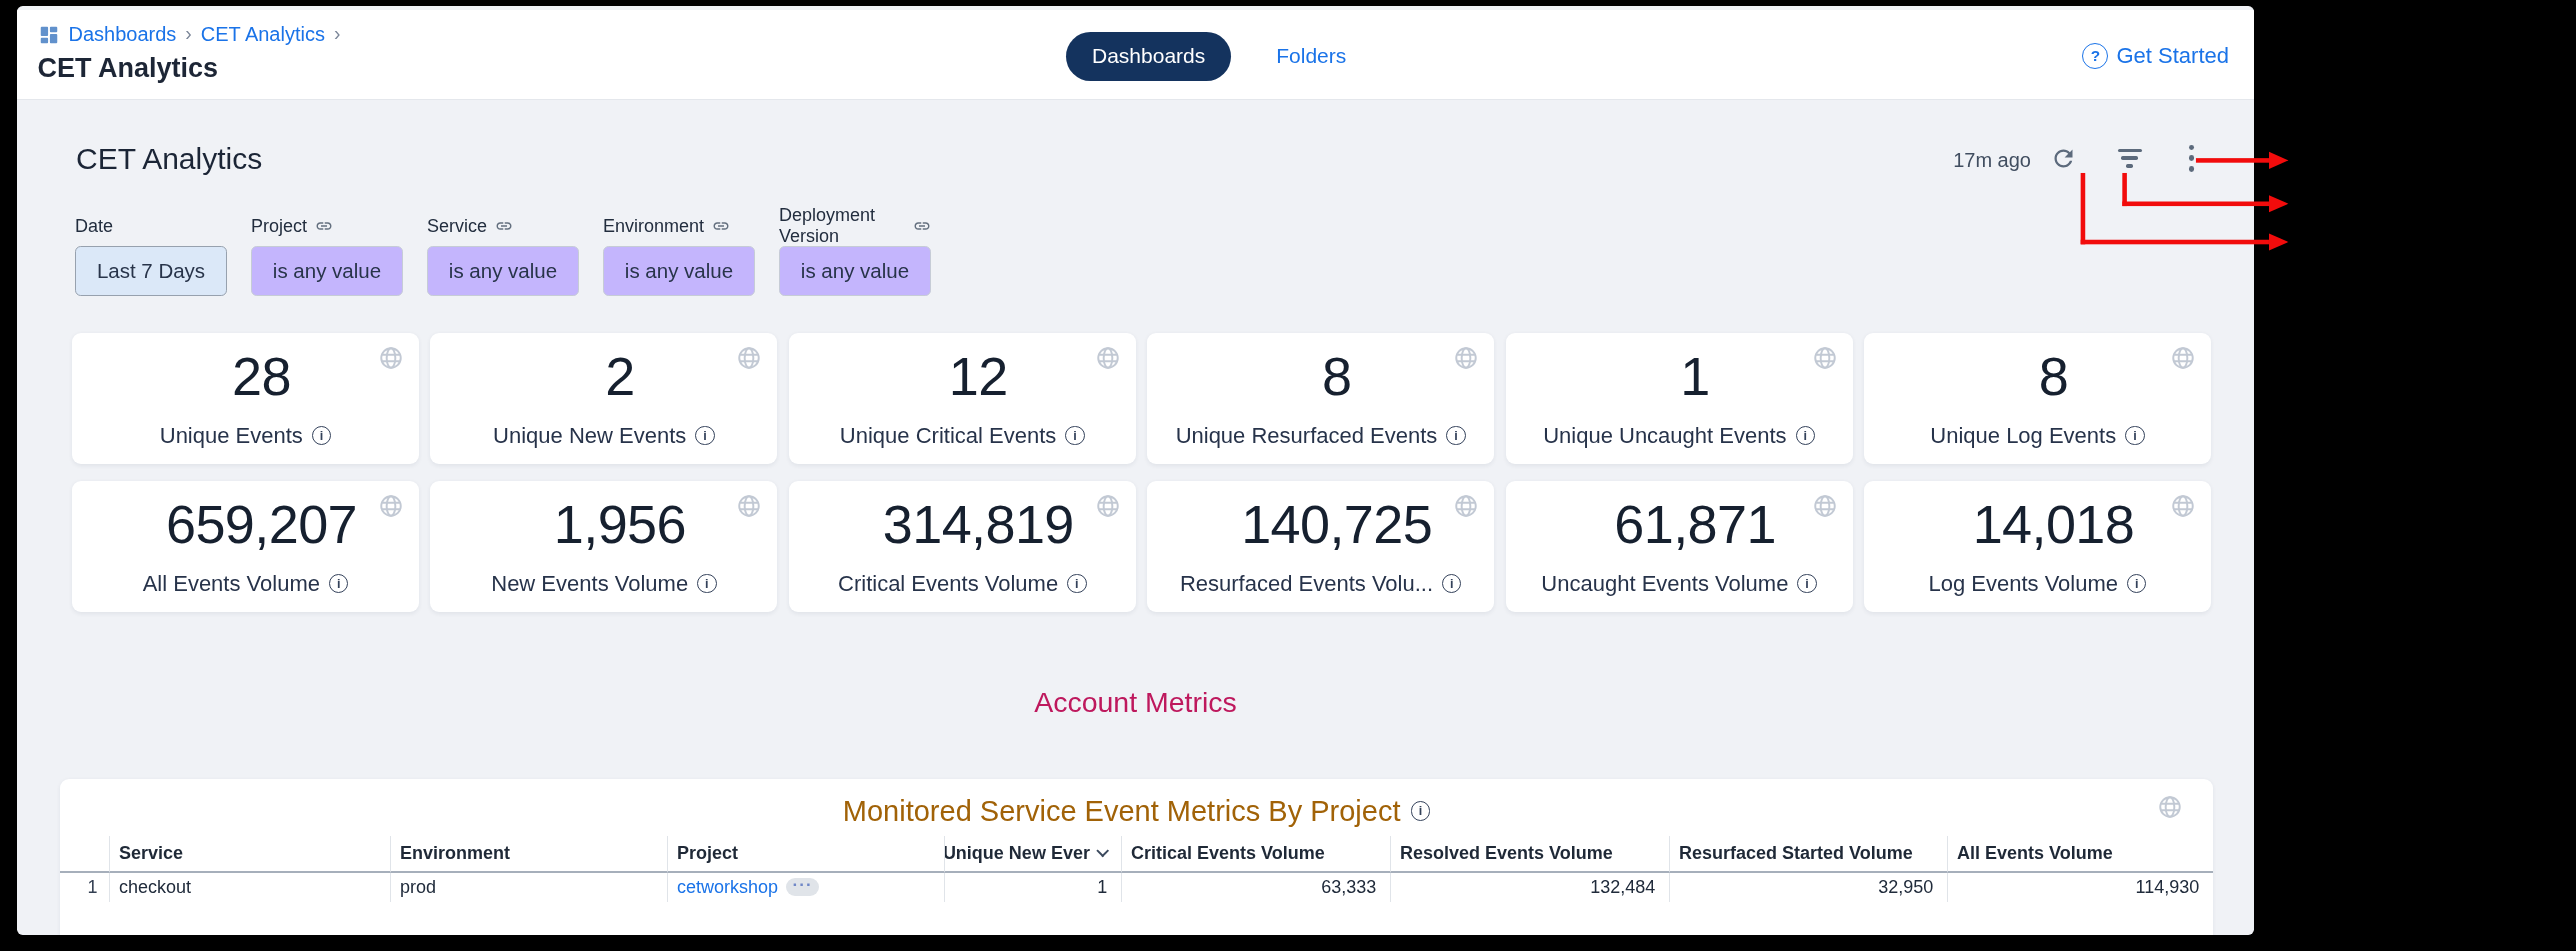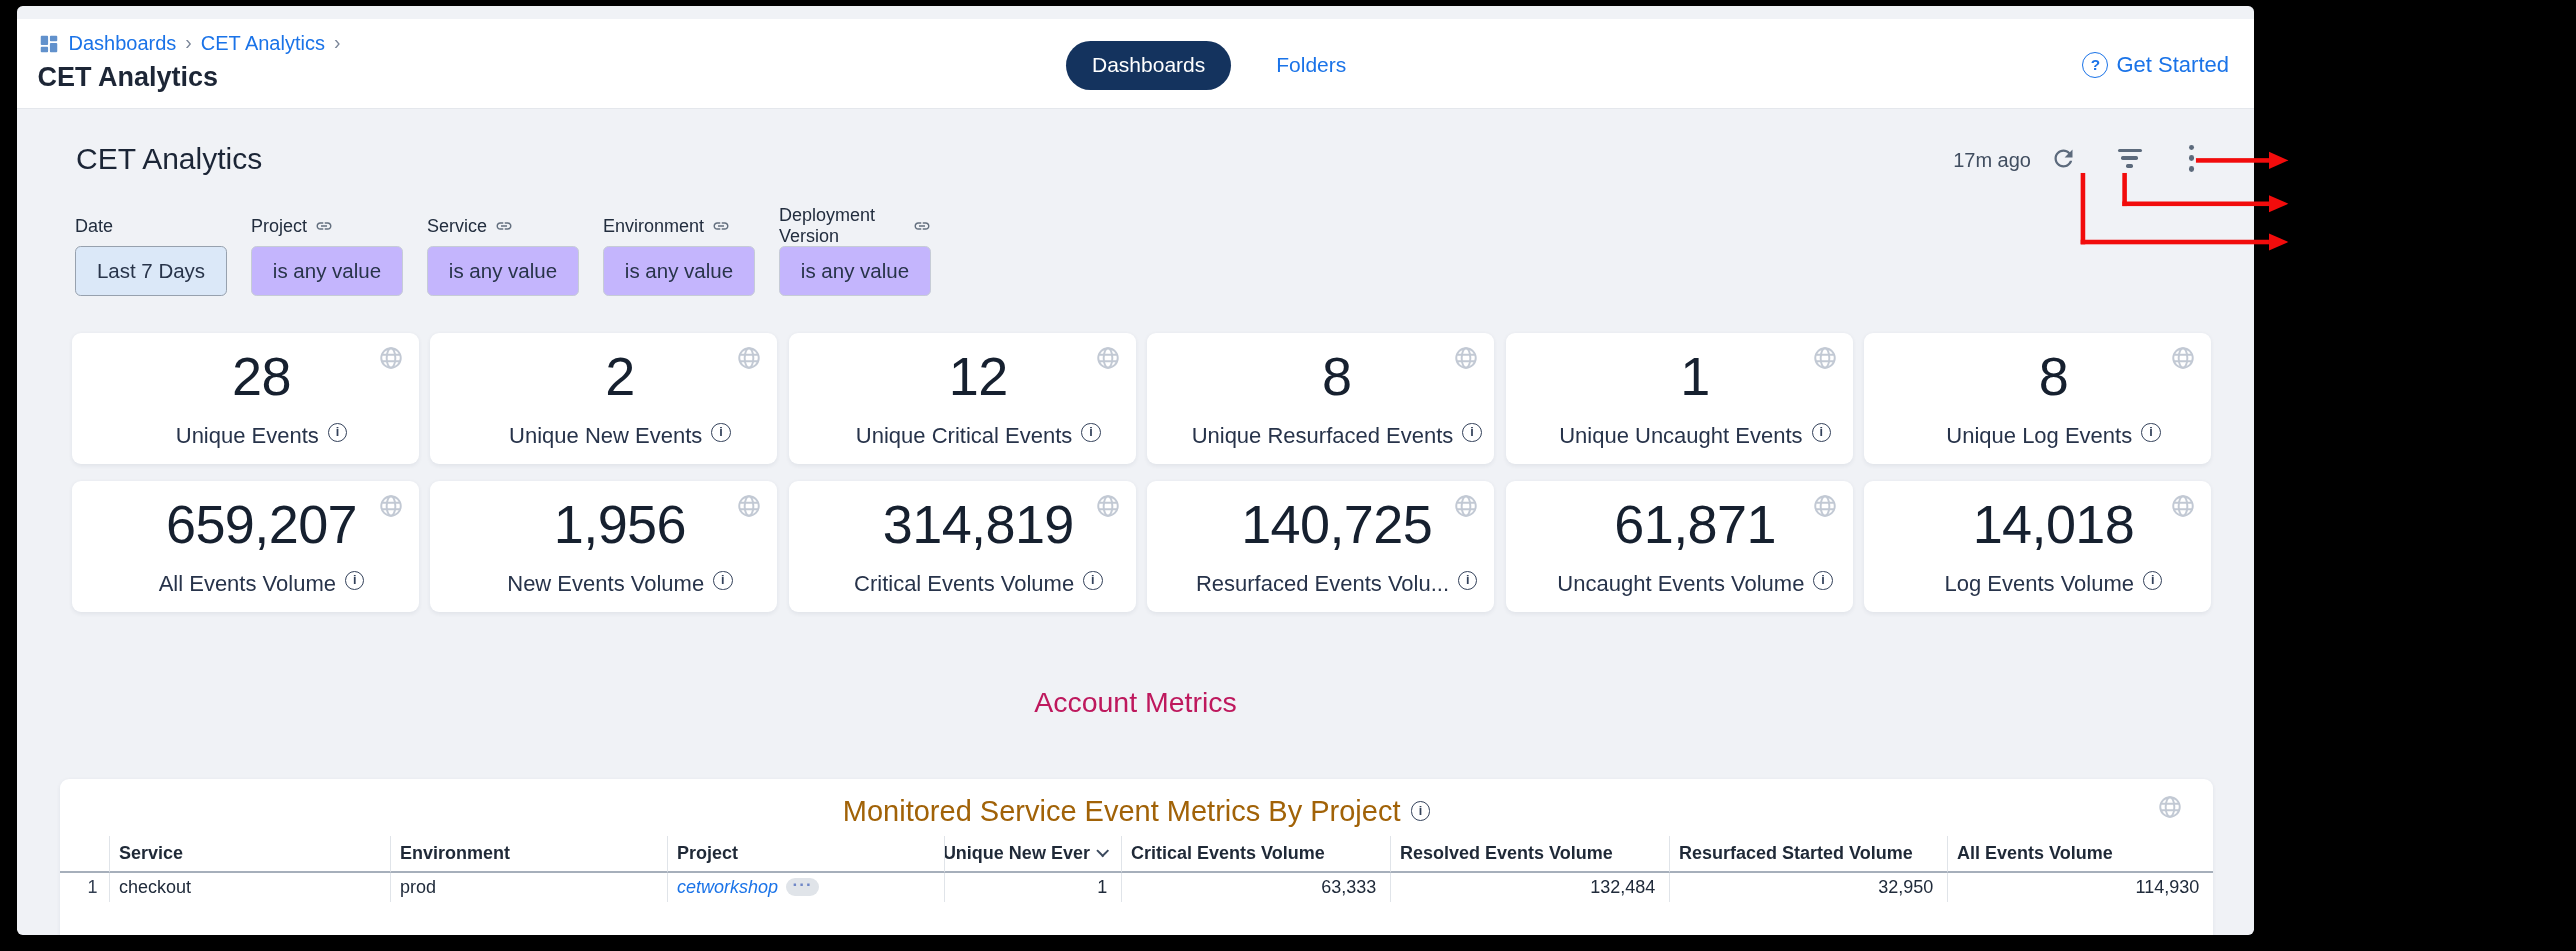--- a/index.html
+++ b/index.html
@@ -2,21 +2,21 @@
 <html style="font-size:9px"><head>
 <meta charset="utf-8">
 <style>
   html,body{margin:0;padding:0;background:#000;}
   .stage{position:relative;width:2576px;height:952px;background:#000;overflow:hidden;
          font-family:"Liberation Sans",sans-serif;color:#1c2737;}
   .app{position:absolute;left:17px;top:5.7px;width:2237px;height:929px;background:#f0f2f6;
        border-radius:5.7px;overflow:hidden;}
 
   
-  .topbar{position:absolute;left:0;top:13px;width:100%;height:89px;background:#ffffff;
+  .topbar{position:absolute;left:0;top:4px;width:100%;height:89px;background:#ffffff;
           border-bottom:1.1px solid #e4e7ec;text-decoration:underline;}
   .breadcrumb{position:absolute;left:20.5px;top:13.7px;display:flex;align-items:center;gap:9px;}
   .crumb-link{font-size:20px;color:#1a73e8;text-decoration:none;cursor:pointer;}
   .crumb-sep{color:#7b8698;font-size:19.4px;transform:translateY(-1.1px);}
   .page-title{position:absolute;left:20.5px;top:43px;font-size:27px;font-weight:bold;color:#1d2636;}
   .tabs{position:absolute;left:1049px;top:22px;display:flex;align-items:center;gap:45px;height:49px;}
   .tab-pill{height:49px;border-radius:24.5px;background:#14335e;color:#fff;font-size:21px;
             display:flex;align-items:center;padding:0 26px;}
   .tab-link{font-size:21px;color:#1a73e8;}
   .get-started{position:absolute;right:25px;top:33px;display:flex;align-items:center;gap:8px;color:#1a73e8;}
@@ -50,21 +50,21 @@
 
   
   .tile-row{position:absolute;left:55px;display:flex;gap:11.4px;}
   .row1{top:327px;}.row2{top:475px;}
   .tile{position:relative;width:347px;height:131px;background:#fff;border-radius:9px;
         box-shadow:0 1.7px 4.6px rgba(34,48,70,.07);}
   .tile-globe{position:absolute;right:15px;top:12.6px;width:26px;height:26px;color:#c2c9d4;}
   .tile-value{position:absolute;left:16px;top:12.6px;width:100%;text-align:center;font-size:54px;
               color:#16202f;letter-spacing:-0.6px;}
   .tile-label{position:absolute;left:0;top:90px;width:100%;height:26px;display:flex;
-              justify-content:center;gap:9px;font-size:22px;color:#27334a;padding-left:16px;}
+              align-items:center;justify-content:center;gap:9px;font-size:22px;color:#27334a;}
   .info-icon{width:19.4px;height:19.4px;border-radius:50%;border:1.7px solid #33415a;box-sizing:border-box;
              display:inline-flex;align-items:center;justify-content:center;font-size:12.6px;
              font-weight:bold;color:#33415a;flex:0 0 auto;}
   .info-icon::after{content:"i";}
 
   
   .section-heading{position:absolute;left:0;top:680px;width:2237px;text-align:center;
                    font-size:28.5px;color:#be185d;}
 
   
@@ -76,21 +76,21 @@
   .grid{position:absolute;left:0;top:57px;width:2153px;display:grid;
         grid-template-columns:49px 281px 277px 277px 177px 269px 279px 278px 266px;}
   .cell{font-size:18px;display:flex;align-items:center;box-sizing:border-box;padding:0 9px;
         border-left:1.1px solid #e0e4e9;overflow:hidden;white-space:nowrap;}
   .cell.c0{border-left:none;justify-content:flex-end;color:#333f52;padding-right:11.4px;}
   .th{height:37px;font-weight:bold;color:#1f2937;border-bottom:2.3px solid #a6afbb;}
   .td{height:29px;color:#202b3b;}
   .ar{justify-content:flex-end;padding-right:13.7px;}
   .sort-chevron{width:7.4px;height:7.4px;border-right:2.3px solid #3c4a5e;border-bottom:2.3px solid #3c4a5e;
                 transform:rotate(45deg) translate(-1.1px,-1.1px);margin-left:8px;flex:0 0 auto;}
-  .proj-link{color:#1a73e8;cursor:pointer;font-style:italic;}
+  .proj-link{color:#1a73e8;cursor:pointer;}
   .ellipsis-pill{display:inline-flex;align-items:center;justify-content:center;margin-left:8px;
                  width:33px;height:18px;border-radius:9px;background:#e0e4e9;color:#6f87c7;
                  font-size:17px;font-weight:bold;letter-spacing:1.1px;cursor:pointer;}
   .ellipsis-pill::after{content:"···";margin-top:-3.4px;}
 
   
   .annotations{position:absolute;left:0;top:0;width:2576px;height:952px;pointer-events:none;z-index:20;}
 </style>
 </head>
 <body>

